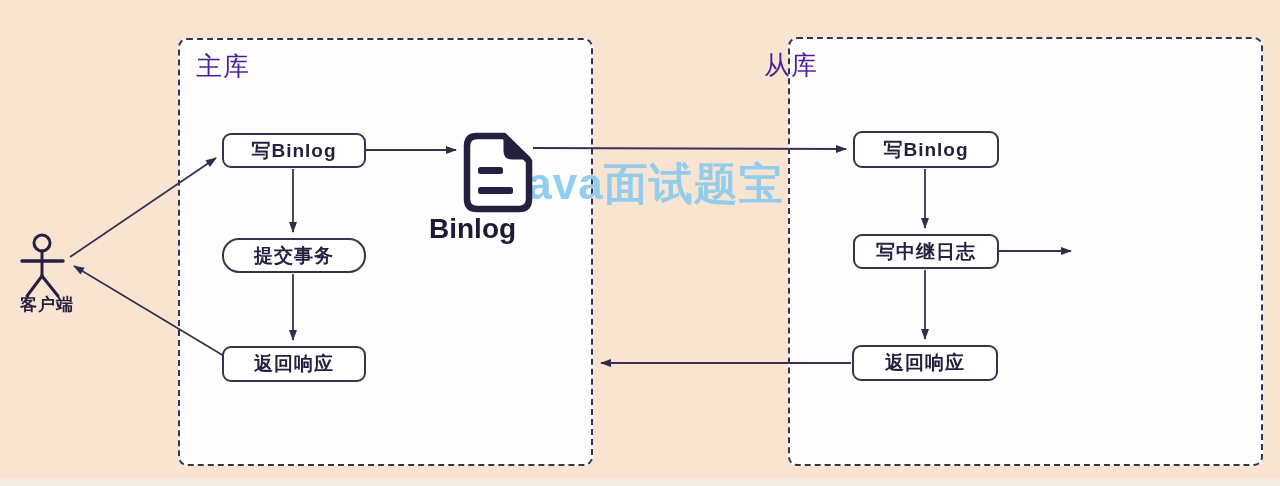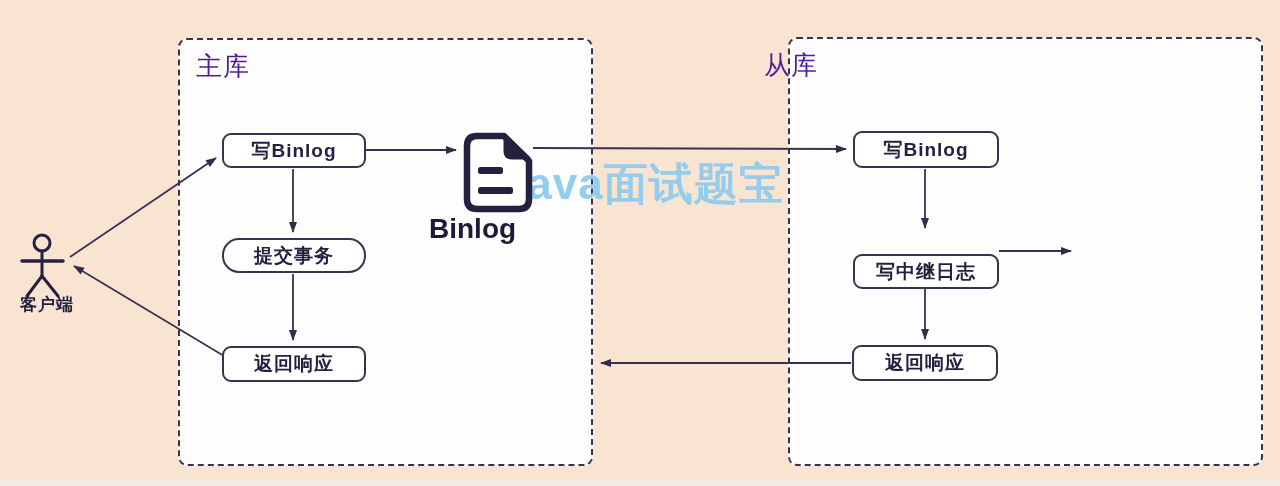--- a/index.html
+++ b/index.html
@@ -68,21 +68,21 @@
     font-size: 19px;
     font-weight: bold;
     color: #262040;
     z-index: 4;
     letter-spacing: 1px;
   }
   .node-write-binlog  { left: 222px;  top: 133px; width: 144px; height: 35px; }
   .node-commit-txn    { left: 222px;  top: 238px; width: 144px; height: 35px; border-radius: 17px; }
   .node-return-master { left: 222px;  top: 346px; width: 144px; height: 36px; }
   .node-pull-binlog   { left: 853px;  top: 131px; width: 146px; height: 37px; }
-  .node-write-relay   { left: 853px;  top: 234px; width: 146px; height: 35px; margin-top: 20px; }
+  .node-write-relay   { left: 853px;  top: 234px; width: 146px; height: 35px; }
   .node-relay-log     { left: 1078px; top: 234px; width: 145px; height: 35px; }
   .node-return-slave  { left: 852px;  top: 345px; width: 146px; height: 36px; }
 
   .binlog-label {
     position: absolute;
     left: 429px; top: 213px;
     width: 84px;
     text-align: left;
     font-size: 28px;
     font-weight: bold;

